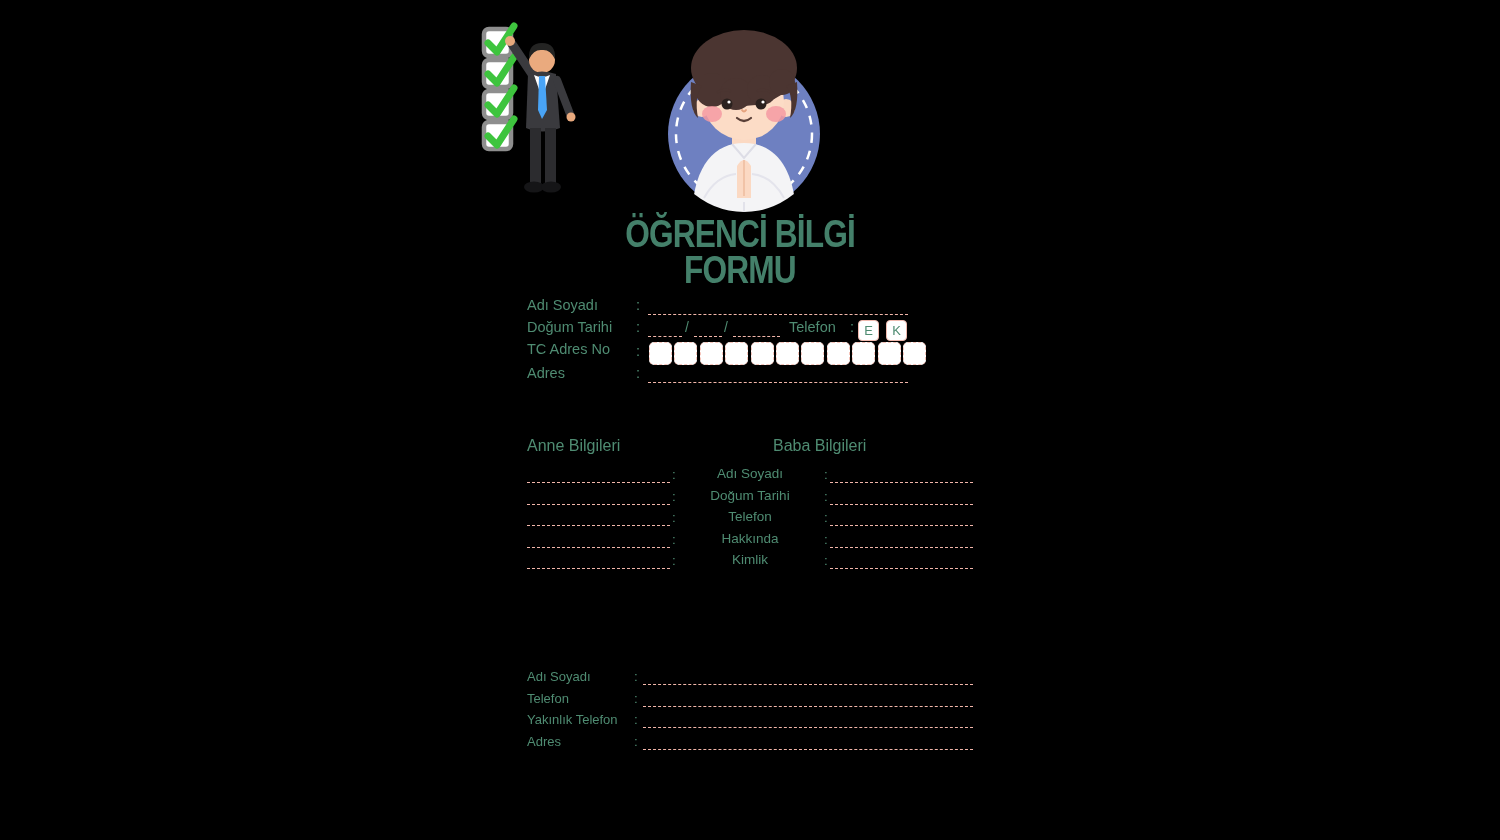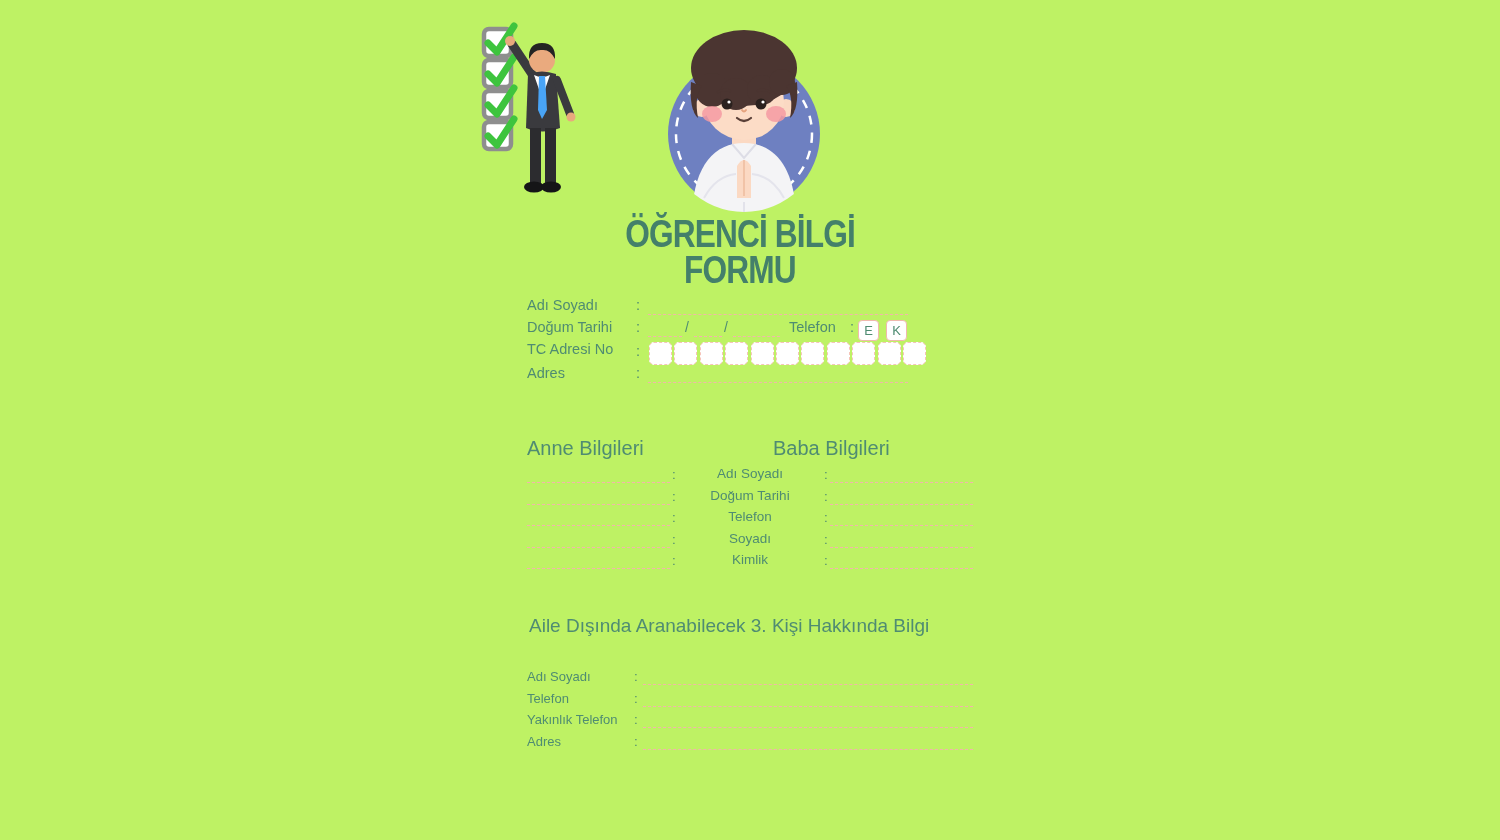--- a/index.html
+++ b/index.html
@@ -1,37 +1,37 @@
 <!DOCTYPE html>
 <html><head>
 <meta charset="utf-8">
 <style>
   html,body{margin:0;padding:0;background:#ffffff;}
   .page{
-    position:relative;width:1500px;height:840px;background:#bef264;overflow:hidden;
+    position:relative;width:1500px;height:840px;background:#000000;overflow:hidden;
     font-family:"Liberation Sans",sans-serif;
     --green:#4f8c72;--green-dark:#44806a;--pink:#f2b6aa;--pink-lt:#f5c4ba;
   }
   .abs{position:absolute;}
   .lbl{position:absolute;font-size:14.5px;color:var(--green);white-space:nowrap;}
   .colon{position:absolute;font-size:14.5px;color:var(--green);}
   .fill-line{position:absolute;height:17px;border-bottom:1.5px dashed var(--pink);}
   .title{
     position:absolute;left:520px;top:216px;width:440px;text-align:center;
     color:var(--green-dark);font-weight:700;font-size:36px;line-height:33px;
     letter-spacing:-1px;transform:scale(0.88,1.08);transform-origin:50% 0;
   }
   .gender-box{
     position:absolute;width:19px;height:19px;border:1.3px solid #f0b9ae;border-radius:4px;
     display:flex;align-items:center;justify-content:center;
     color:var(--green);font-size:13px;background:#fff;
   }
   .tc-row{position:absolute;left:649px;top:342px;display:flex;gap:2.4px;}
   .tc-box{width:21px;height:21px;border:1.3px dashed var(--pink-lt);border-radius:5px;background:#fff;}
-  .section-h{position:absolute;font-size:20px;color:var(--green);white-space:nowrap;}
+  .section-h{position:absolute;font-size:16px;color:var(--green);white-space:nowrap;}
   .p-row{
     position:absolute;left:527px;width:446px;height:19px;
     display:grid;grid-template-columns:143px 8px 144px 8px 143px;align-items:end;
   }
   .p-row .pline{border-bottom:1.5px dashed var(--pink);height:19px;}
   .p-row .pcolon{text-align:center;color:var(--green);font-size:13.5px;padding-bottom:1px;}
   .p-row .plabel{text-align:center;color:var(--green);font-size:13.5px;padding-bottom:2px;white-space:nowrap;}
   .t-row{position:absolute;left:527px;width:446px;height:19px;}
   .t-row .tlabel{position:absolute;left:0;bottom:1px;font-size:13px;color:var(--green);white-space:nowrap;}
   .t-row .tcolon{position:absolute;left:107px;bottom:1px;font-size:13.5px;color:var(--green);}
@@ -133,21 +133,21 @@
   <div class="fill-line" style="left:648px;top:319px;width:34px;"></div>
   <span class="slash" style="left:685px;top:319px;">/</span>
   <div class="fill-line" style="left:694px;top:319px;width:28px;"></div>
   <span class="slash" style="left:724px;top:319px;">/</span>
   <div class="fill-line" style="left:733px;top:319px;width:47px;"></div>
   <span class="lbl" style="left:789px;top:319px;">Telefon</span>
   <span class="colon" style="left:850px;top:319px;">:</span>
   <div class="gender-box" style="left:858px;top:320px;">E</div>
   <div class="gender-box" style="left:886px;top:320px;">K</div>
 
-  <span class="lbl" style="left:527px;top:341px;">TC Adresi No</span>
+  <span class="lbl" style="left:527px;top:341px;">TC Adres No</span>
   <span class="colon" style="left:636px;top:343px;">:</span>
   <div class="tc-row">
     <div class="tc-box"></div>
     <div class="tc-box"></div>
     <div class="tc-box"></div>
     <div class="tc-box"></div>
     <div class="tc-box"></div>
     <div class="tc-box"></div>
     <div class="tc-box"></div>
     <div class="tc-box"></div>
@@ -180,33 +180,32 @@
   <div class="p-row" style="top:506px;">
     <div class="pline"></div>
     <div class="pcolon">:</div>
     <div class="plabel">Telefon</div>
     <div class="pcolon">:</div>
     <div class="pline"></div>
   </div>
   <div class="p-row" style="top:527.5px;">
     <div class="pline"></div>
     <div class="pcolon">:</div>
-    <div class="plabel">Soyadı</div>
+    <div class="plabel">Hakkında</div>
     <div class="pcolon">:</div>
     <div class="pline"></div>
   </div>
   <div class="p-row" style="top:549px;">
     <div class="pline"></div>
     <div class="pcolon">:</div>
     <div class="plabel">Kimlik</div>
     <div class="pcolon">:</div>
     <div class="pline"></div>
   </div>
 
-  <div class="section-h" style="left:529px;top:615px;font-size:19px;">Aile Dışında Aranabilecek 3. Kişi Hakkında Bilgi</div>
 
   <div class="t-row" style="top:666px;">
     <span class="tlabel">Adı Soyadı</span>
     <span class="tcolon">:</span>
     <div class="tline"></div>
   </div>
   <div class="t-row" style="top:687.5px;">
     <span class="tlabel">Telefon</span>
     <span class="tcolon">:</span>
     <div class="tline"></div>

